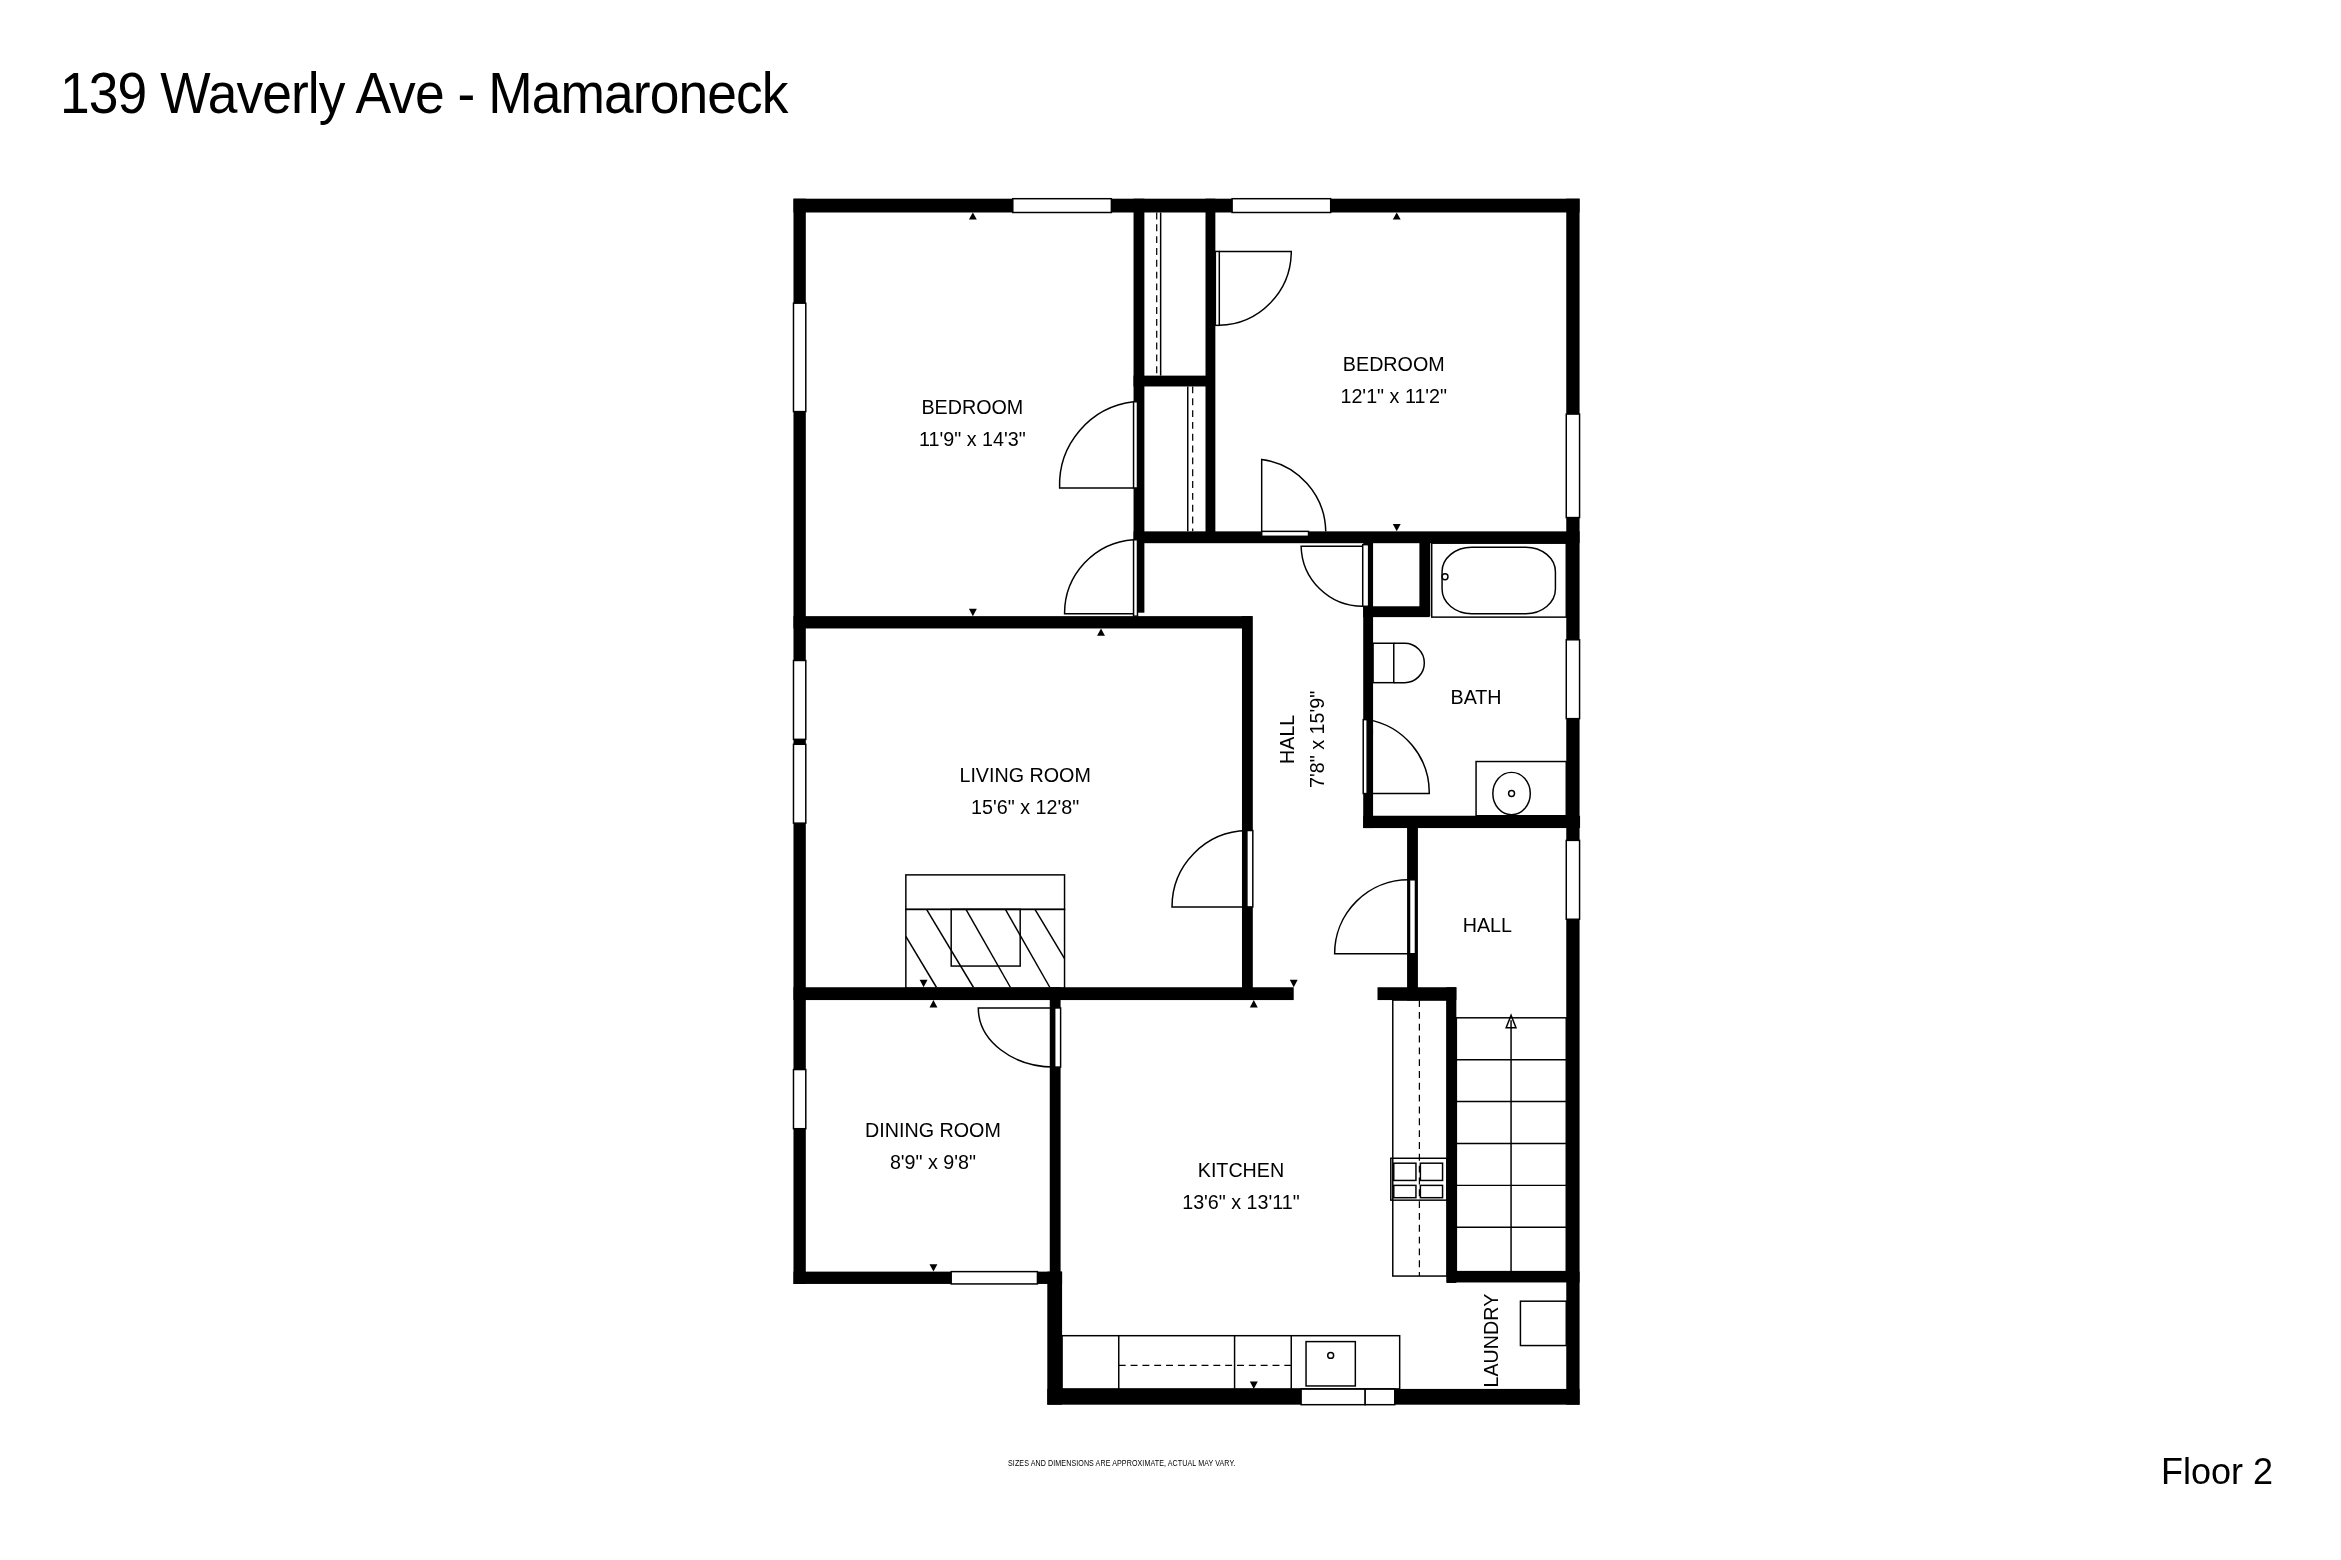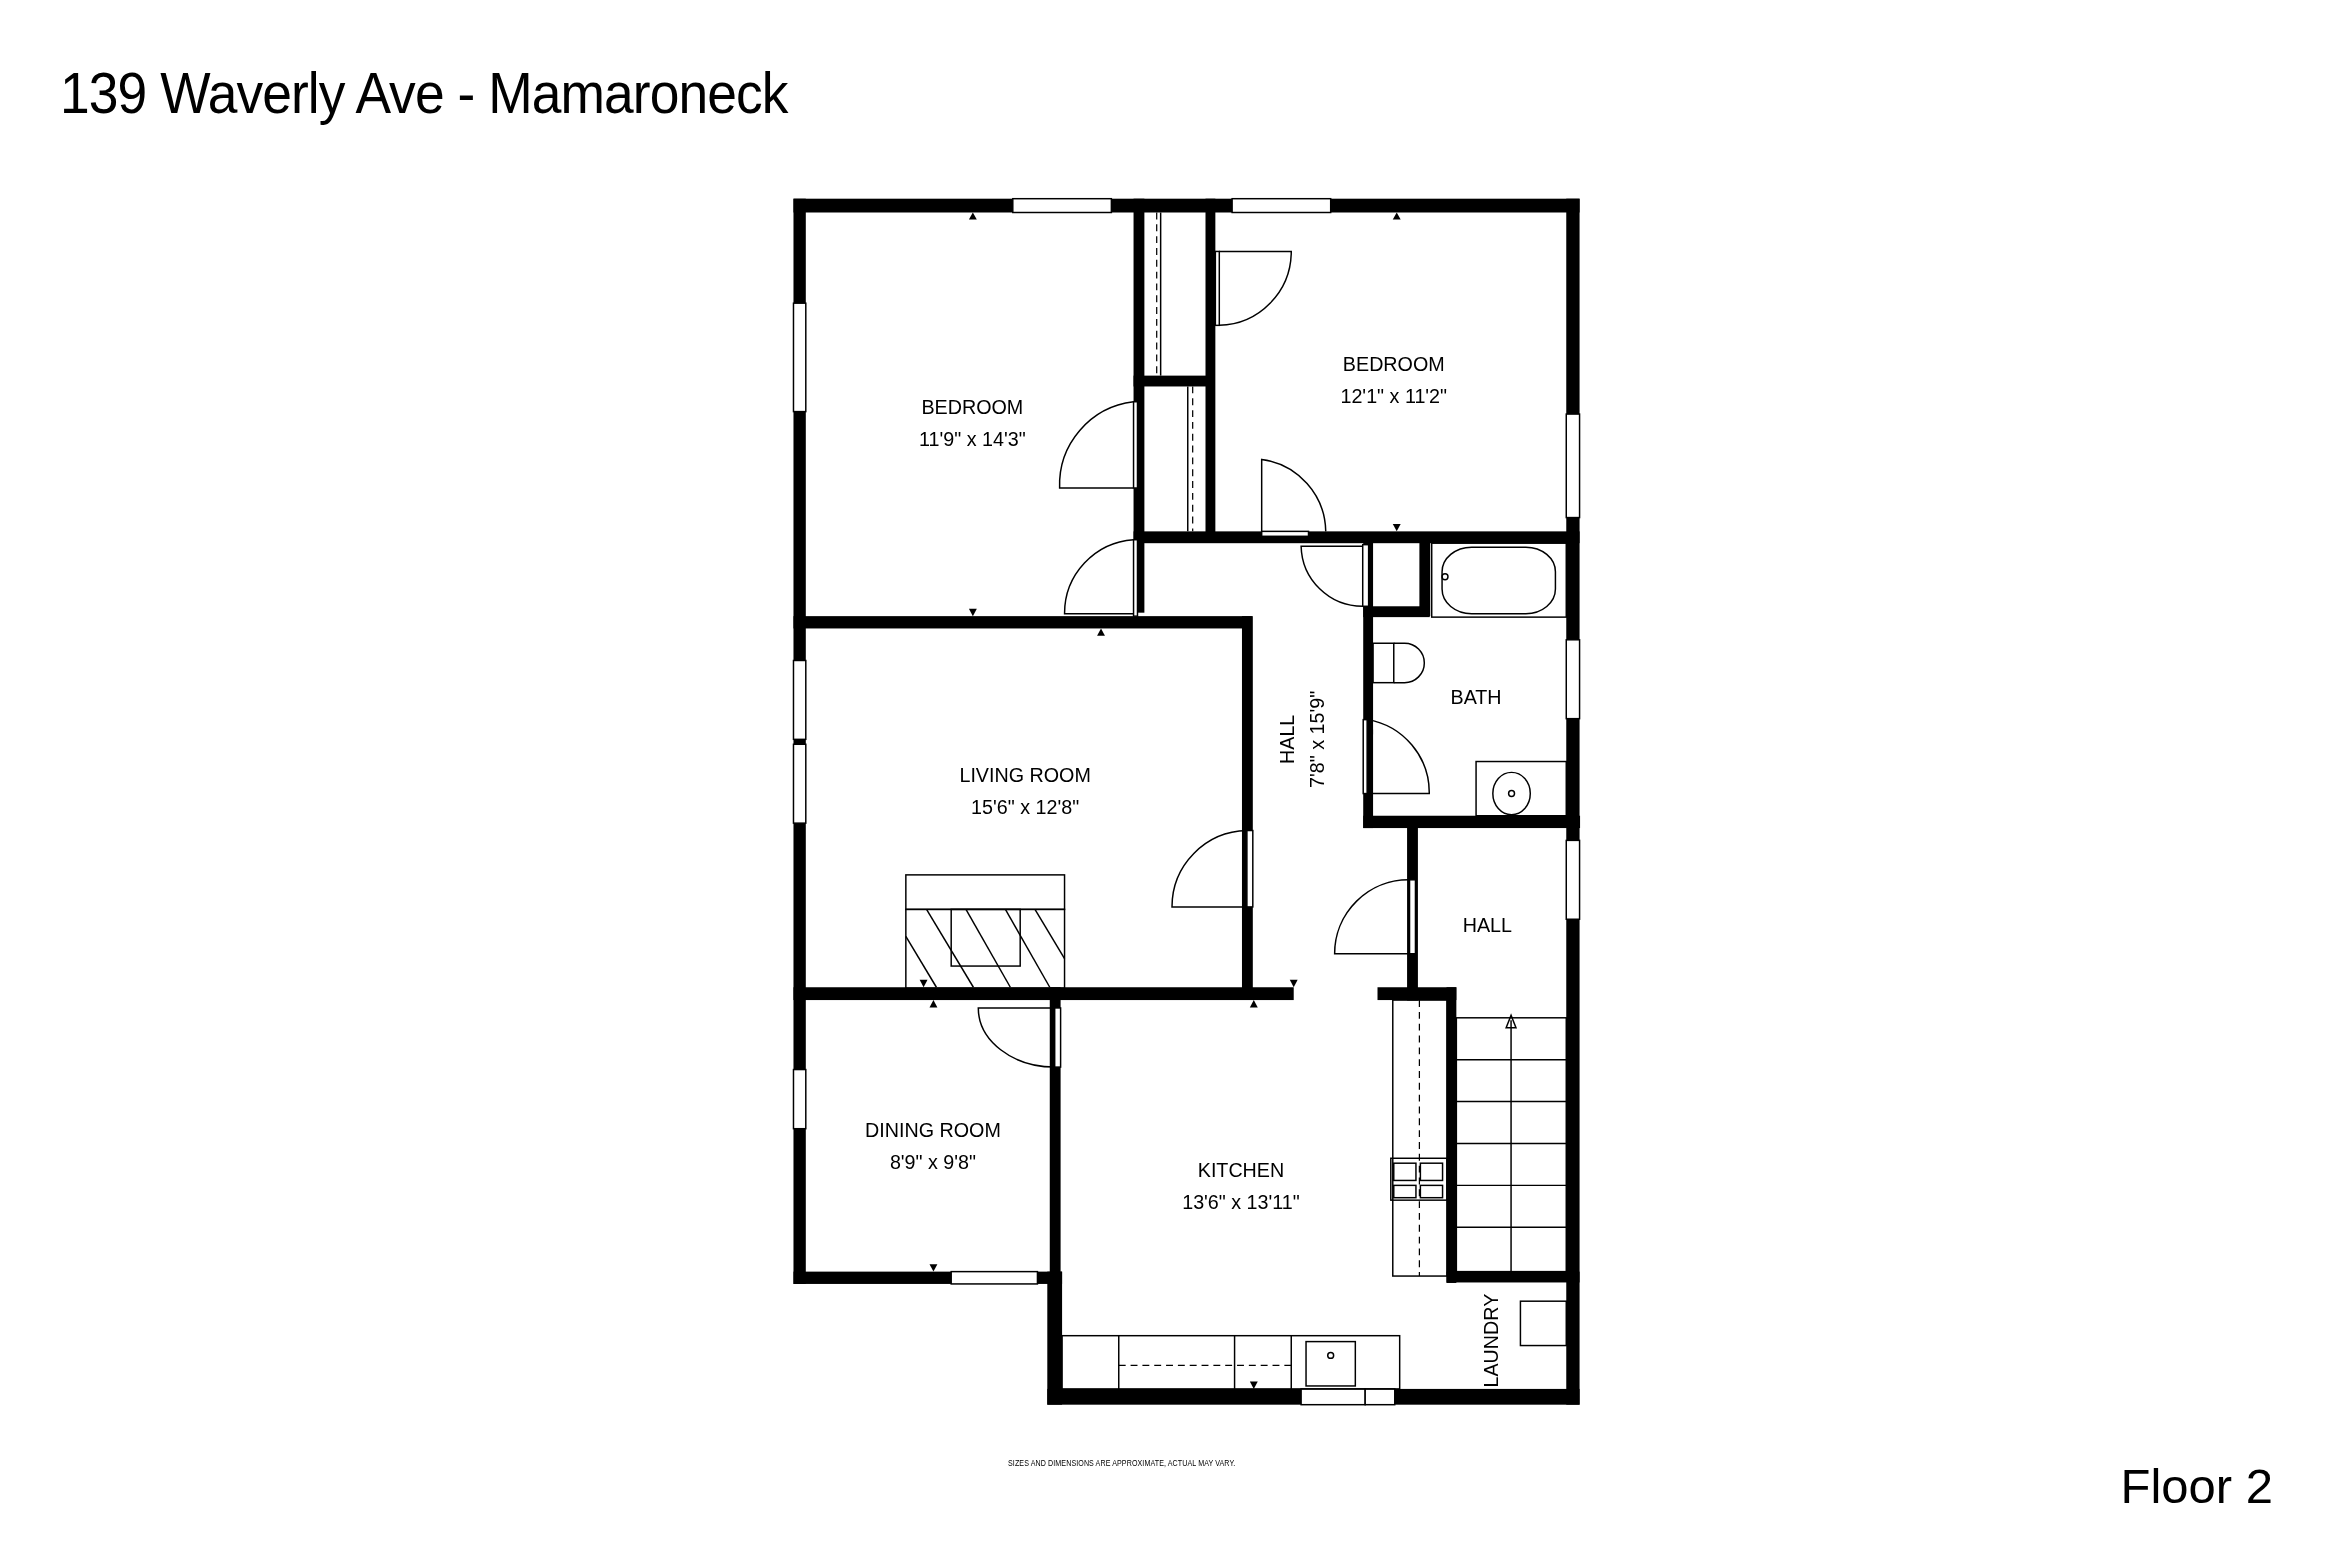--- a/index.html
+++ b/index.html
@@ -1,18 +1,18 @@
 <!DOCTYPE html>
 <html style="font-size:8px"><head>
 <meta charset="utf-8">
 <style>
   html, body { margin: 0; padding: 0; background: #ffffff; }
   body { width: 2342px; height: 1561px; position: relative; overflow: hidden; font-family: "Liberation Sans", "DejaVu Sans", sans-serif; color: #000; }
   .title { position: absolute; left: 60px; top: 64px; font-size: 58px; line-height: 1; letter-spacing: -1px; transform: scaleX(0.92); transform-origin: left top; white-space: nowrap; }
-  .floor-label { position: absolute; right: 69px; top: 1454px; font-size: 49px; line-height: 1; white-space: nowrap; margin-top: 8px; }
+  .floor-label { position: absolute; right: 69px; top: 1454px; font-size: 36px; line-height: 1; white-space: nowrap; }
   .disclaimer { position: absolute; left: 1008px; top: 1458px; font-size: 8.4px; letter-spacing: 0.1px; white-space: nowrap; transform: scaleX(0.85); transform-origin: left top; }
   svg.plan { position: absolute; left: 0; top: 0; }
   .room-label { font-family: "Liberation Sans", "DejaVu Sans", sans-serif; font-size: 40px; fill: #000; text-anchor: middle; }
   .wall { fill: #000; }
   .win { fill: #fff; stroke: #000; stroke-width: 3; }
   .thin { fill: none; stroke: #000; stroke-width: 3; }
   .door-leaf { fill: #fff; stroke: #000; stroke-width: 3; }
   .dash { fill: none; stroke: #000; stroke-width: 2.5; stroke-dasharray: 14 10; }
   .marker { fill: #000; }
 </style>

